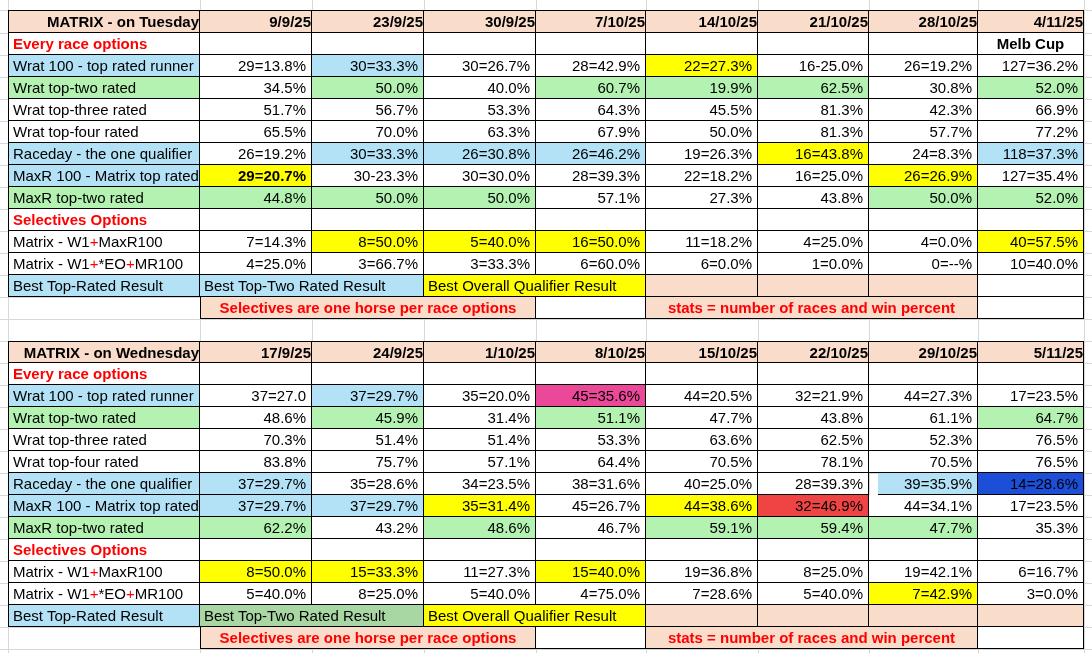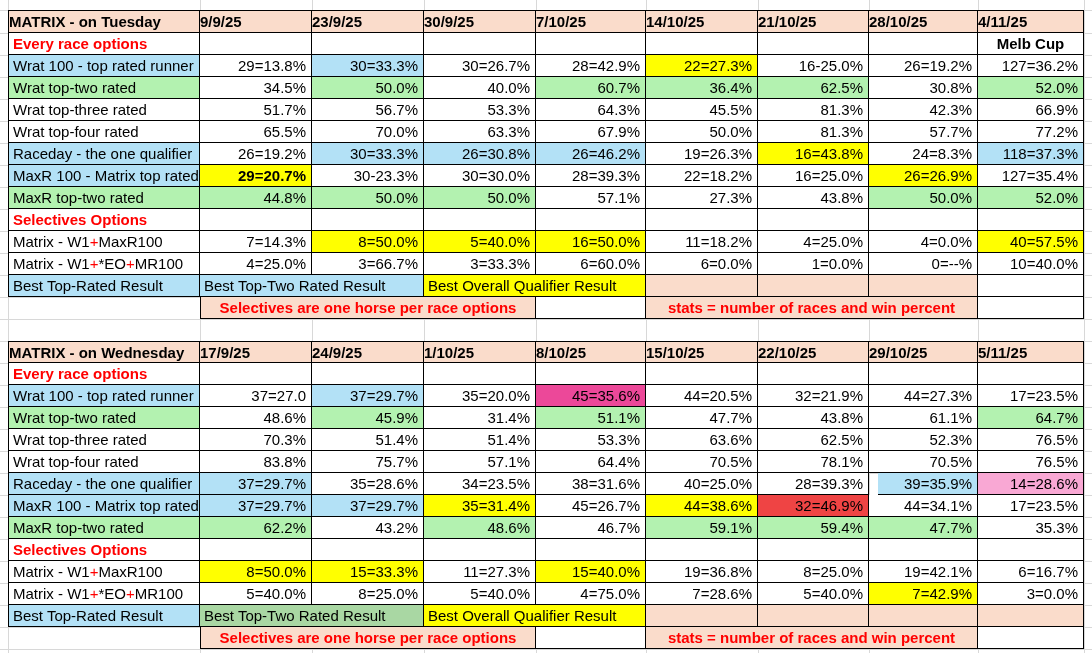--- a/index.html
+++ b/index.html
@@ -8,21 +8,21 @@
   .gridline{position:absolute;background:#d8d8d8;z-index:0;}
   .xtable{position:absolute;left:8px;display:grid;z-index:1;
     grid-template-columns:192px 112px 112px 112px 110px 112px 111px 109px 106px;
     grid-auto-rows:22px;}
   #t0{top:10px;grid-template-rows:23px;}
   #t1{top:341px;grid-template-rows:22px;}
   .c{box-sizing:border-box;background:#ffffff;border-right:1px solid #000;border-bottom:1px solid #000;
      font-size:15px;line-height:21px;overflow:hidden;white-space:nowrap;color:#000;}
   .bl{border-left:1px solid #000;}
   .bt{border-top:1px solid #000;}
-  .hdr{font-weight:bold;text-align:left;line-height:22px;}
+  .hdr{font-weight:bold;text-align:right;line-height:22px;}
   .num{text-align:right;padding-right:5px;}
   .lbl{text-align:left;padding-left:4px;}
   .section{font-weight:bold;text-align:left;padding-left:4px;}
   .note{font-weight:bold;text-align:center;}
   .legend{text-align:left;padding-left:4px;}
   .boldc{font-weight:bold;text-align:center;padding-right:0;}
   .nob{border:none;background:transparent;}
   .sp2{grid-column:span 2;}
   .sp3{grid-column:span 3;}
 </style>
@@ -98,21 +98,21 @@
       <div class="c num">28=42.9%</div>
       <div class="c num" style="background: rgb(255, 255, 0);">22=27.3%</div>
       <div class="c num">16-25.0%</div>
       <div class="c num">26=19.2%</div>
       <div class="c num">127=36.2%</div>
       <div class="c bl lbl" style="background: rgb(179, 242, 176);">Wrat top-two rated</div>
       <div class="c num">34.5%</div>
       <div class="c num" style="background: rgb(179, 242, 176);">50.0%</div>
       <div class="c num">40.0%</div>
       <div class="c num" style="background: rgb(179, 242, 176);">60.7%</div>
-      <div class="c num" style="background: rgb(179, 242, 176);">36.4%</div>
+      <div class="c num" style="background: rgb(179, 242, 176);">19.9%</div>
       <div class="c num" style="background: rgb(179, 242, 176);">62.5%</div>
       <div class="c num">30.8%</div>
       <div class="c num" style="background: rgb(179, 242, 176);">52.0%</div>
       <div class="c bl lbl">Wrat top-three rated</div>
       <div class="c num">51.7%</div>
       <div class="c num">56.7%</div>
       <div class="c num">53.3%</div>
       <div class="c num">64.3%</div>
       <div class="c num">45.5%</div>
       <div class="c num">81.3%</div>
@@ -250,21 +250,21 @@
       <div class="c num">70.5%</div>
       <div class="c num">76.5%</div>
       <div class="c bl lbl" style="background: rgb(179, 225, 246);">Raceday - the one qualifier</div>
       <div class="c num" style="background: rgb(179, 225, 246);">37=29.7%</div>
       <div class="c num">35=28.6%</div>
       <div class="c num">34=23.5%</div>
       <div class="c num">38=31.6%</div>
       <div class="c num">40=25.0%</div>
       <div class="c num">28=39.3%</div>
       <div class="c num" style="background: rgb(179, 225, 246); margin-left: 9px;">39=35.9%</div>
-      <div class="c num" style="background: #f9a8d4;">14=28.6%</div>
+      <div class="c num" style="background: #1d4ed8;">14=28.6%</div>
       <div class="c bl lbl" style="background: rgb(179, 225, 246);">MaxR 100 - Matrix top rated</div>
       <div class="c num" style="background: rgb(179, 225, 246);">37=29.7%</div>
       <div class="c num" style="background: rgb(179, 225, 246);">37=29.7%</div>
       <div class="c num" style="background: rgb(255, 255, 0);">35=31.4%</div>
       <div class="c num">45=26.7%</div>
       <div class="c num" style="background: rgb(255, 255, 0);">44=38.6%</div>
       <div class="c num" style="background: #ef4444;">32=46.9%</div>
       <div class="c num">44=34.1%</div>
       <div class="c num">17=23.5%</div>
       <div class="c bl lbl" style="background: rgb(179, 242, 176);">MaxR top-two rated</div>

